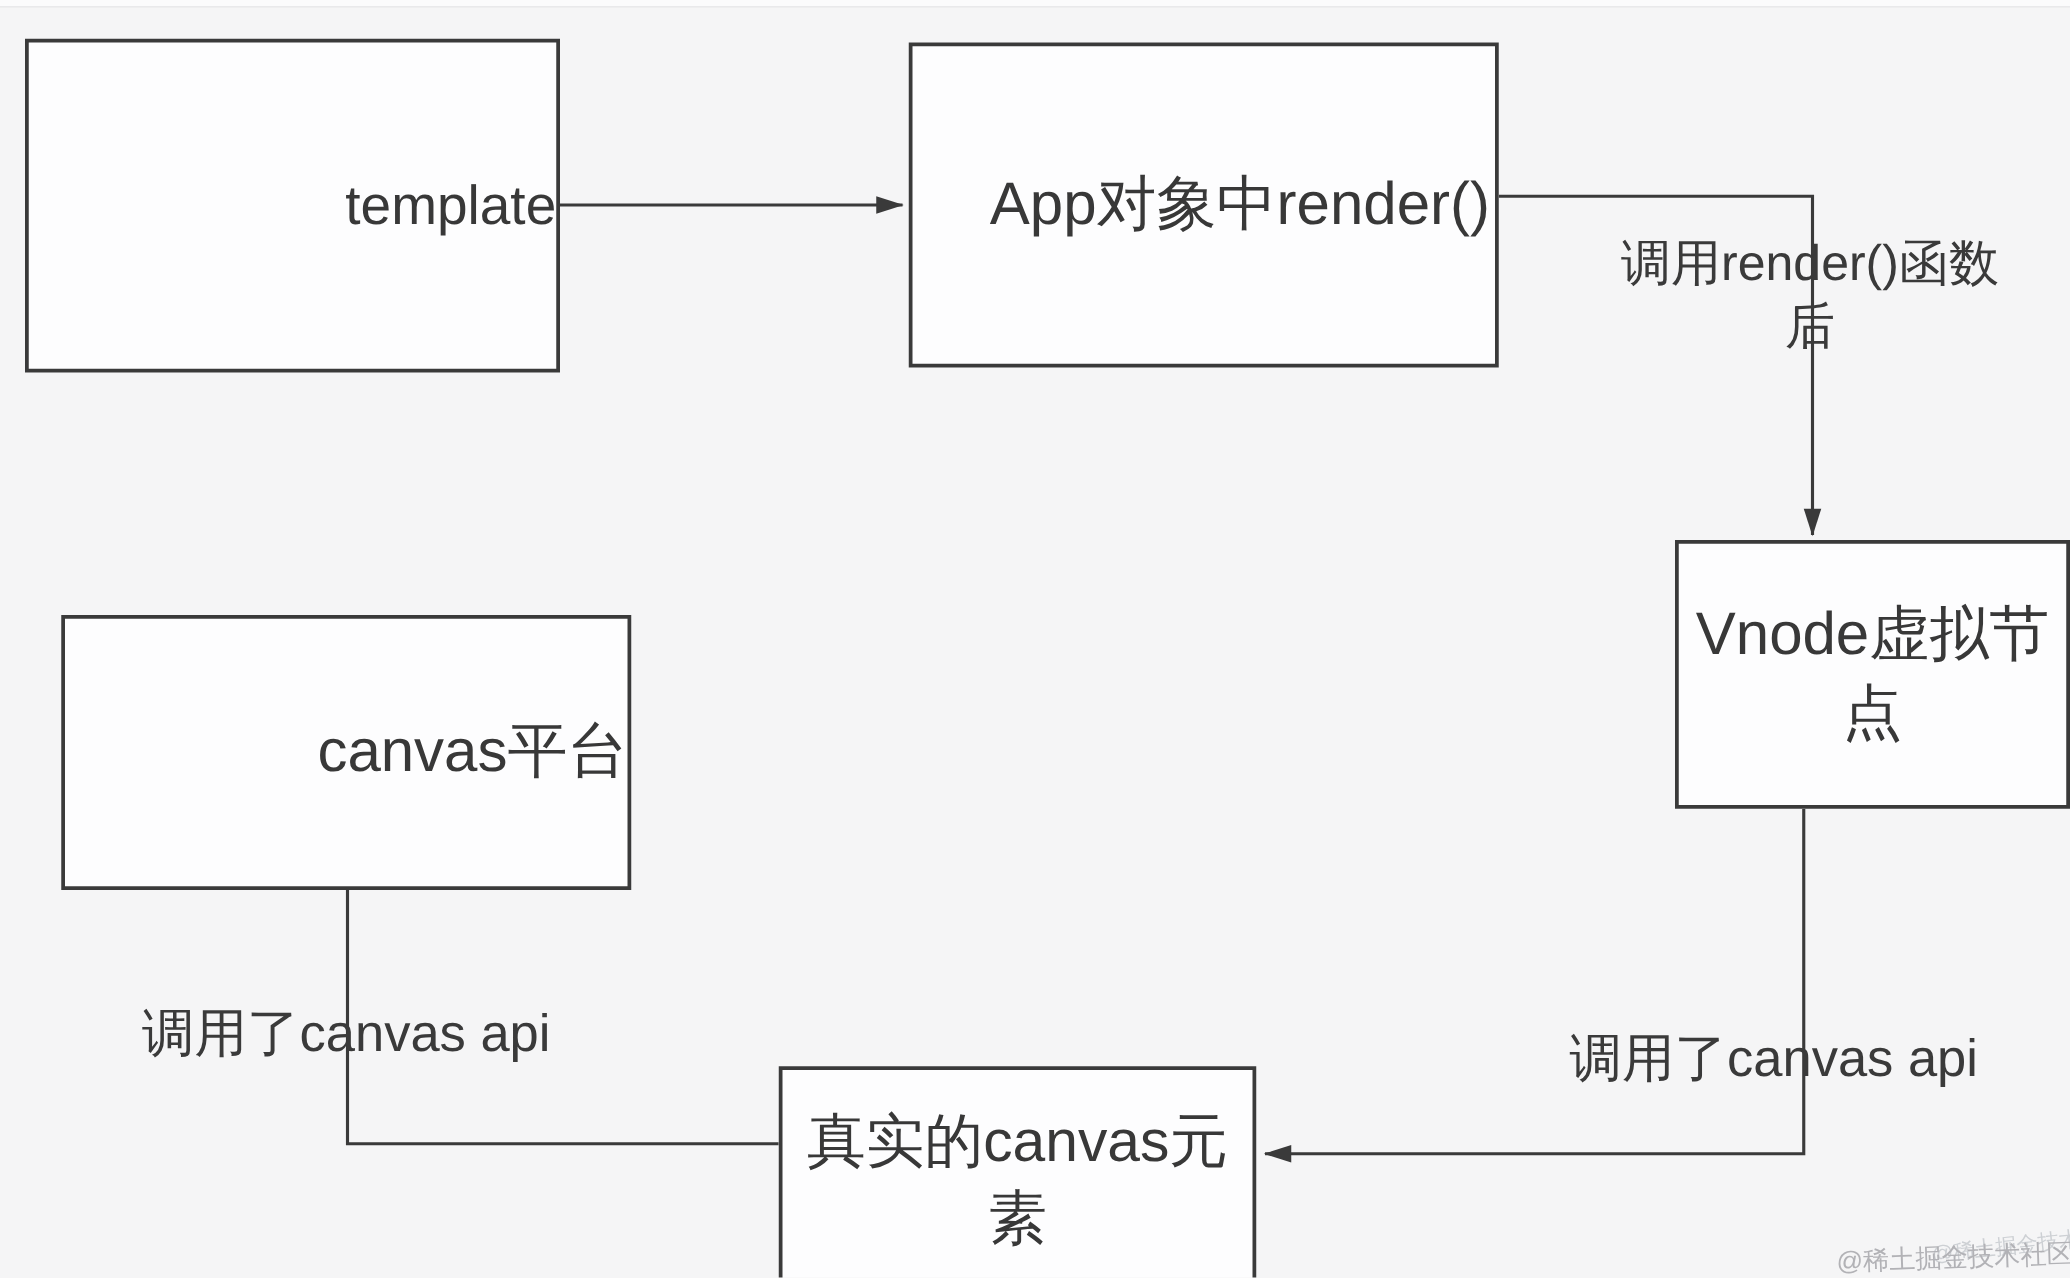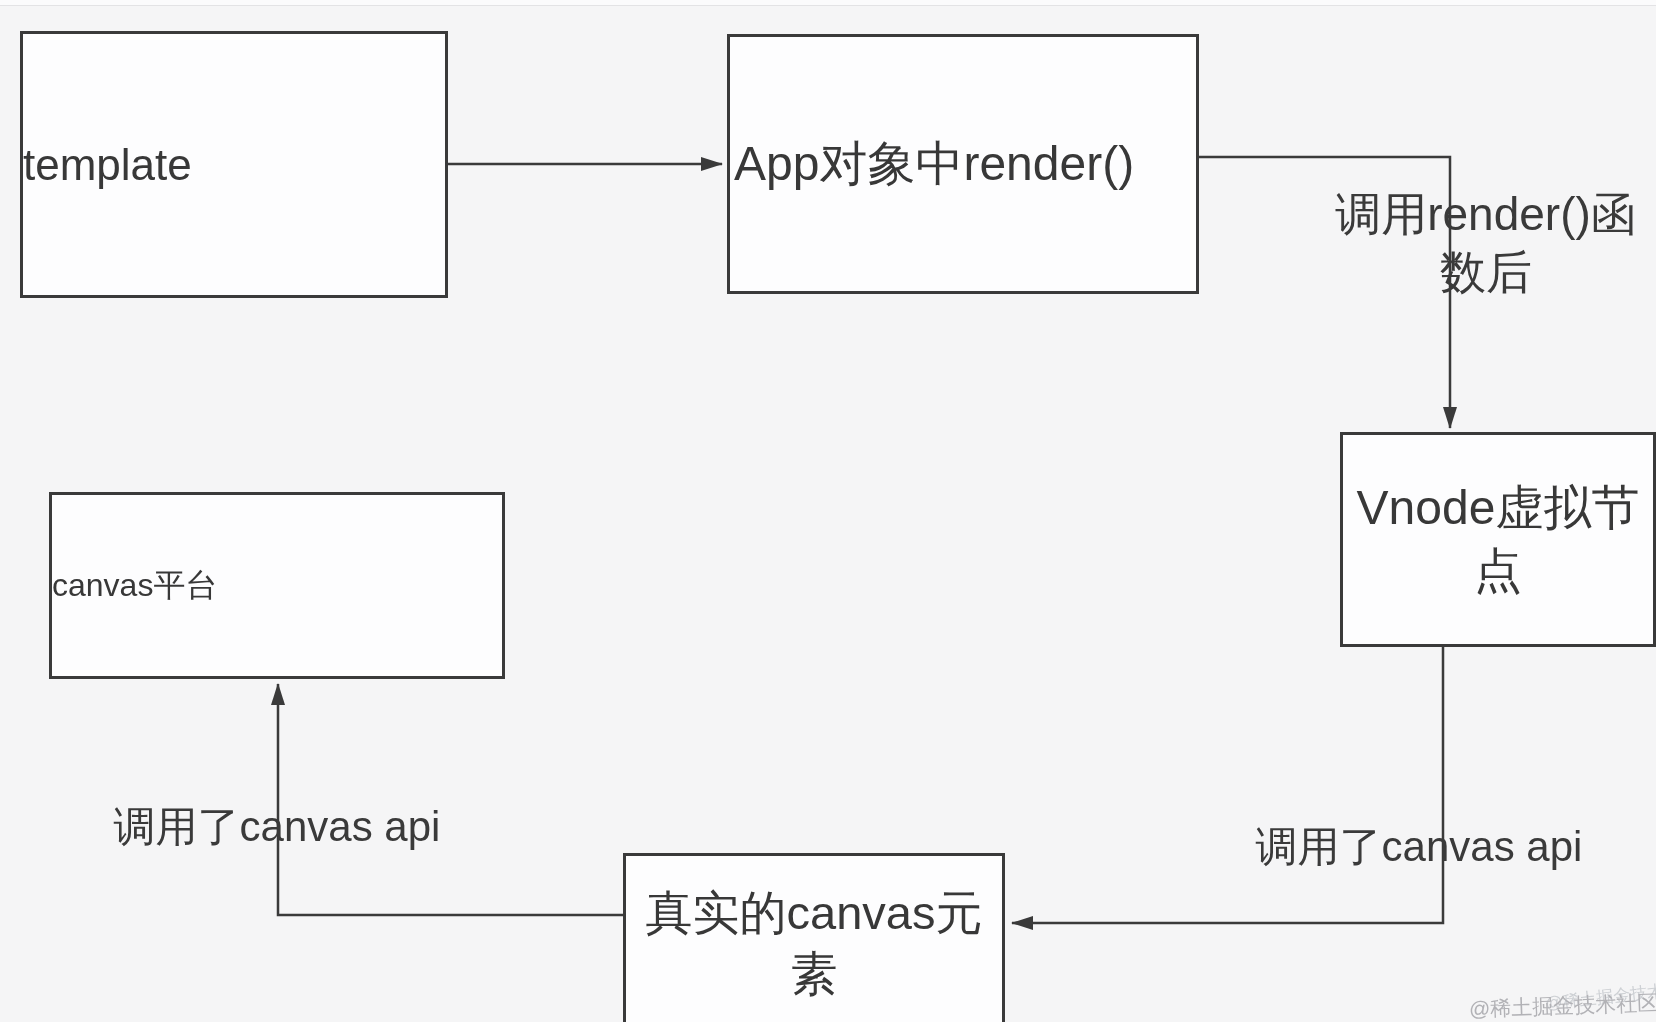--- a/index.html
+++ b/index.html
@@ -30,37 +30,37 @@
     width: 1656px; height: 1022px;
     pointer-events: none;
   }
   .node {
     position: absolute;
     box-sizing: border-box;
     background: #fdfdfe;
     border: 3px solid #3a3a3a;
     display: flex;
     align-items: center;
-    justify-content: flex-start;
+    justify-content: flex-end;
     text-align: center;
     color: #383838;
     line-height: 1.3;
   }
   .node-template { left: 20px;   top: 31px;  width: 428px; height: 267px; font-size: 44px; }
   .node-app      { left: 727px;  top: 34px;  width: 472px; height: 260px; font-size: 48px; padding: 0 4px; }
   .node-vnode    { left: 1292px; top: 432px; width: 316px; height: 215px; font-size: 48px; padding: 0 6px; margin-left: 48px; }
   .node-real     { left: 623px;  top: 853px; width: 382px; height: 180px; font-size: 47px; padding: 0 8px; }
-  .node-platform { left: 49px;   top: 492px; width: 456px; height: 187px; font-size: 32px; }
+  .node-platform { left: 49px;   top: 492px; width: 456px; height: 220px; font-size: 48px; }
   .edge-label {
     position: absolute;
     text-align: center;
     color: #3a3a3a;
     line-height: 1.25;
   }
-  .label-after-render { left: 1321px; top: 186px; width: 330px; font-size: 46px; }
+  .label-after-render { left: 1283px; top: 186px; width: 330px; font-size: 40px; }
   .label-api-right    { left: 1219px; top: 821px; width: 400px; font-size: 42px; white-space: nowrap; }
   .label-api-left     { left: 57px;   top: 801px; width: 440px; font-size: 42px; white-space: nowrap; }
   .watermark {
     position: absolute;
     right: -2px;
     bottom: 2px;
     font-size: 21px;
     color: #b2b2b6;
     white-space: nowrap;
     transform: rotate(-2deg);

